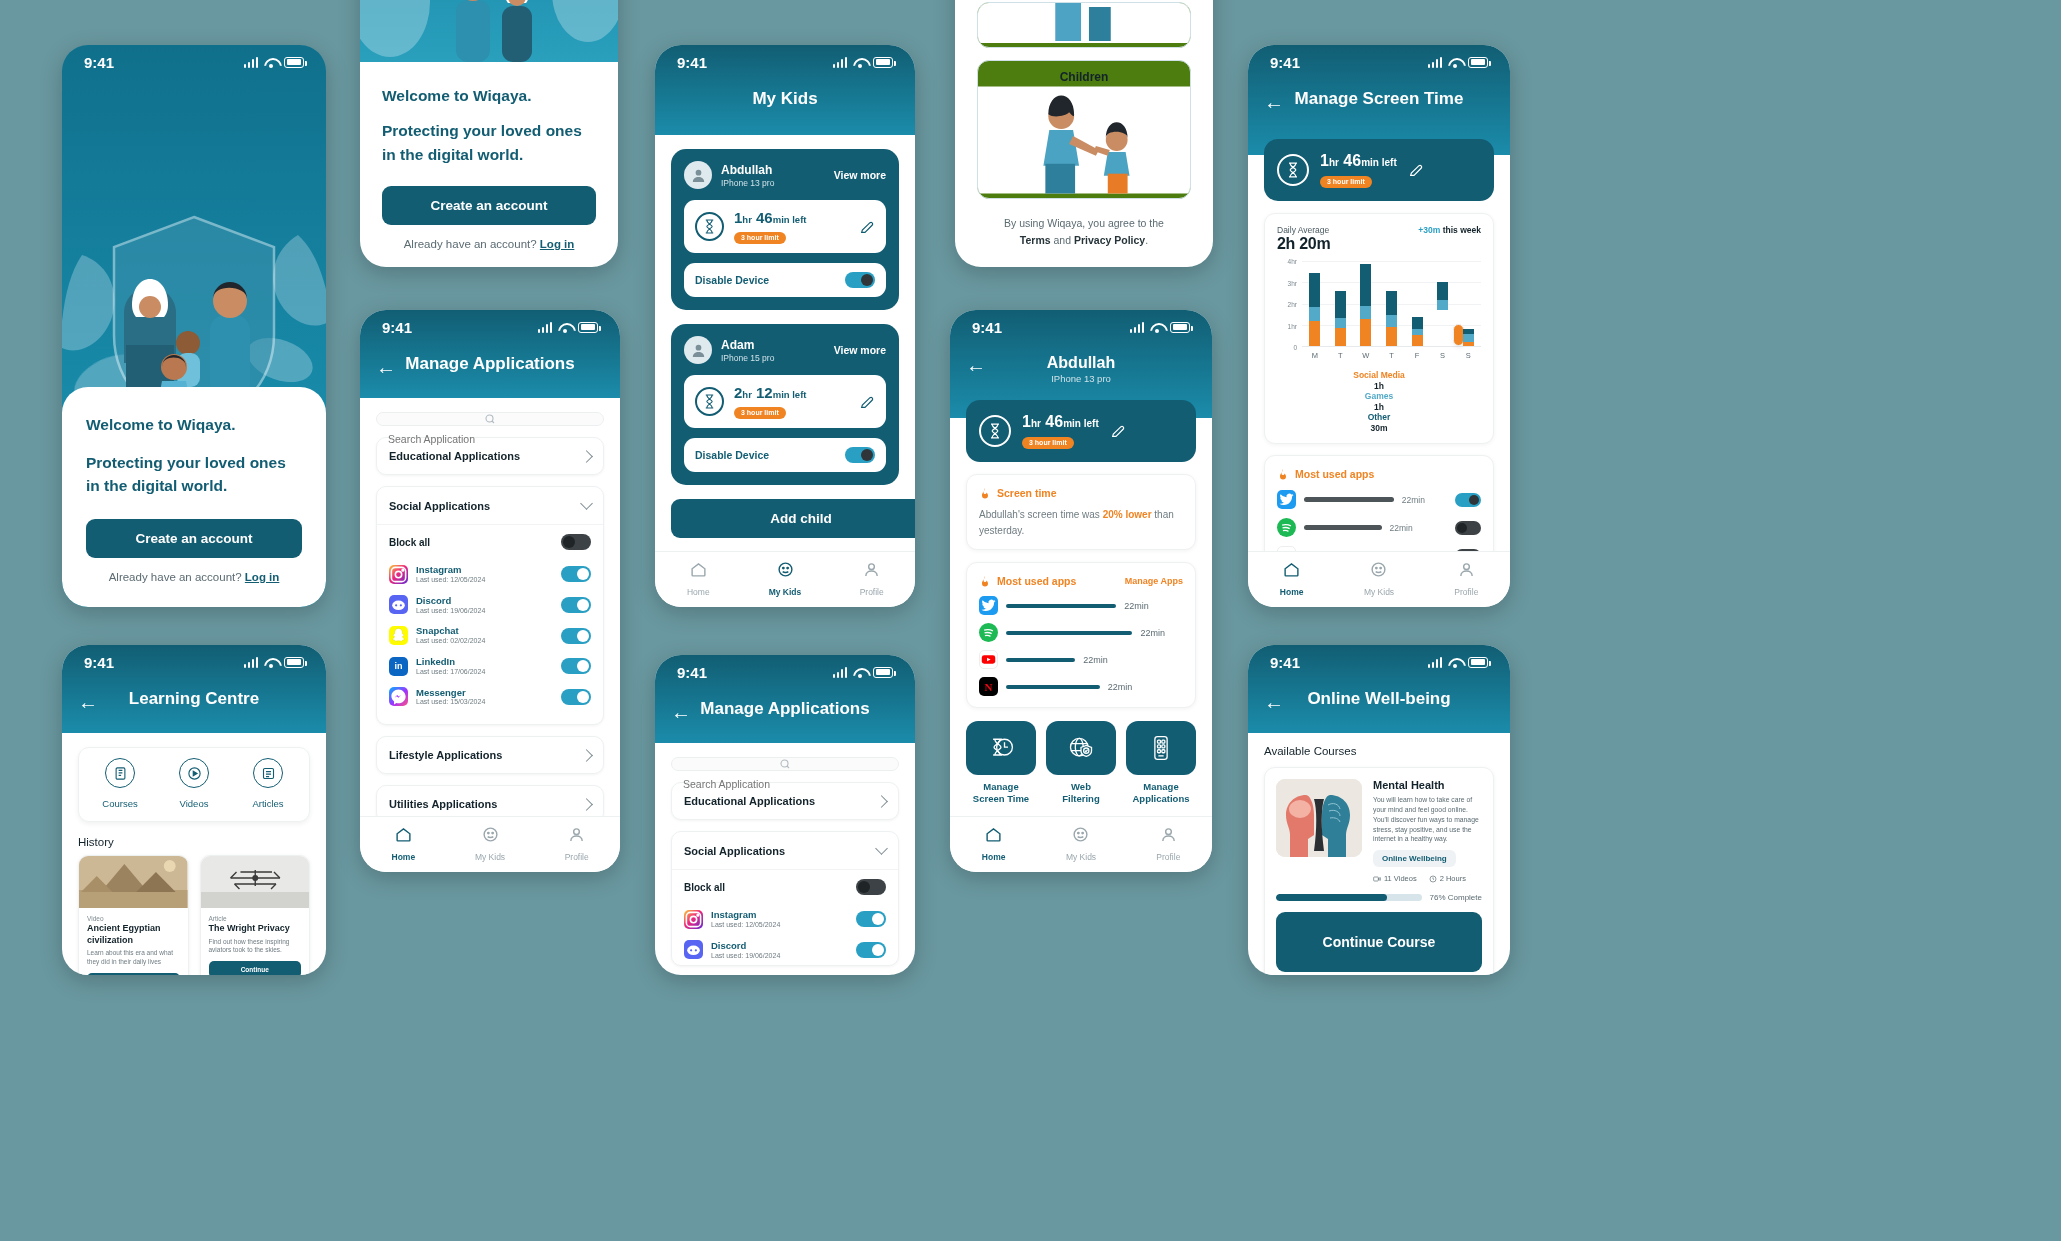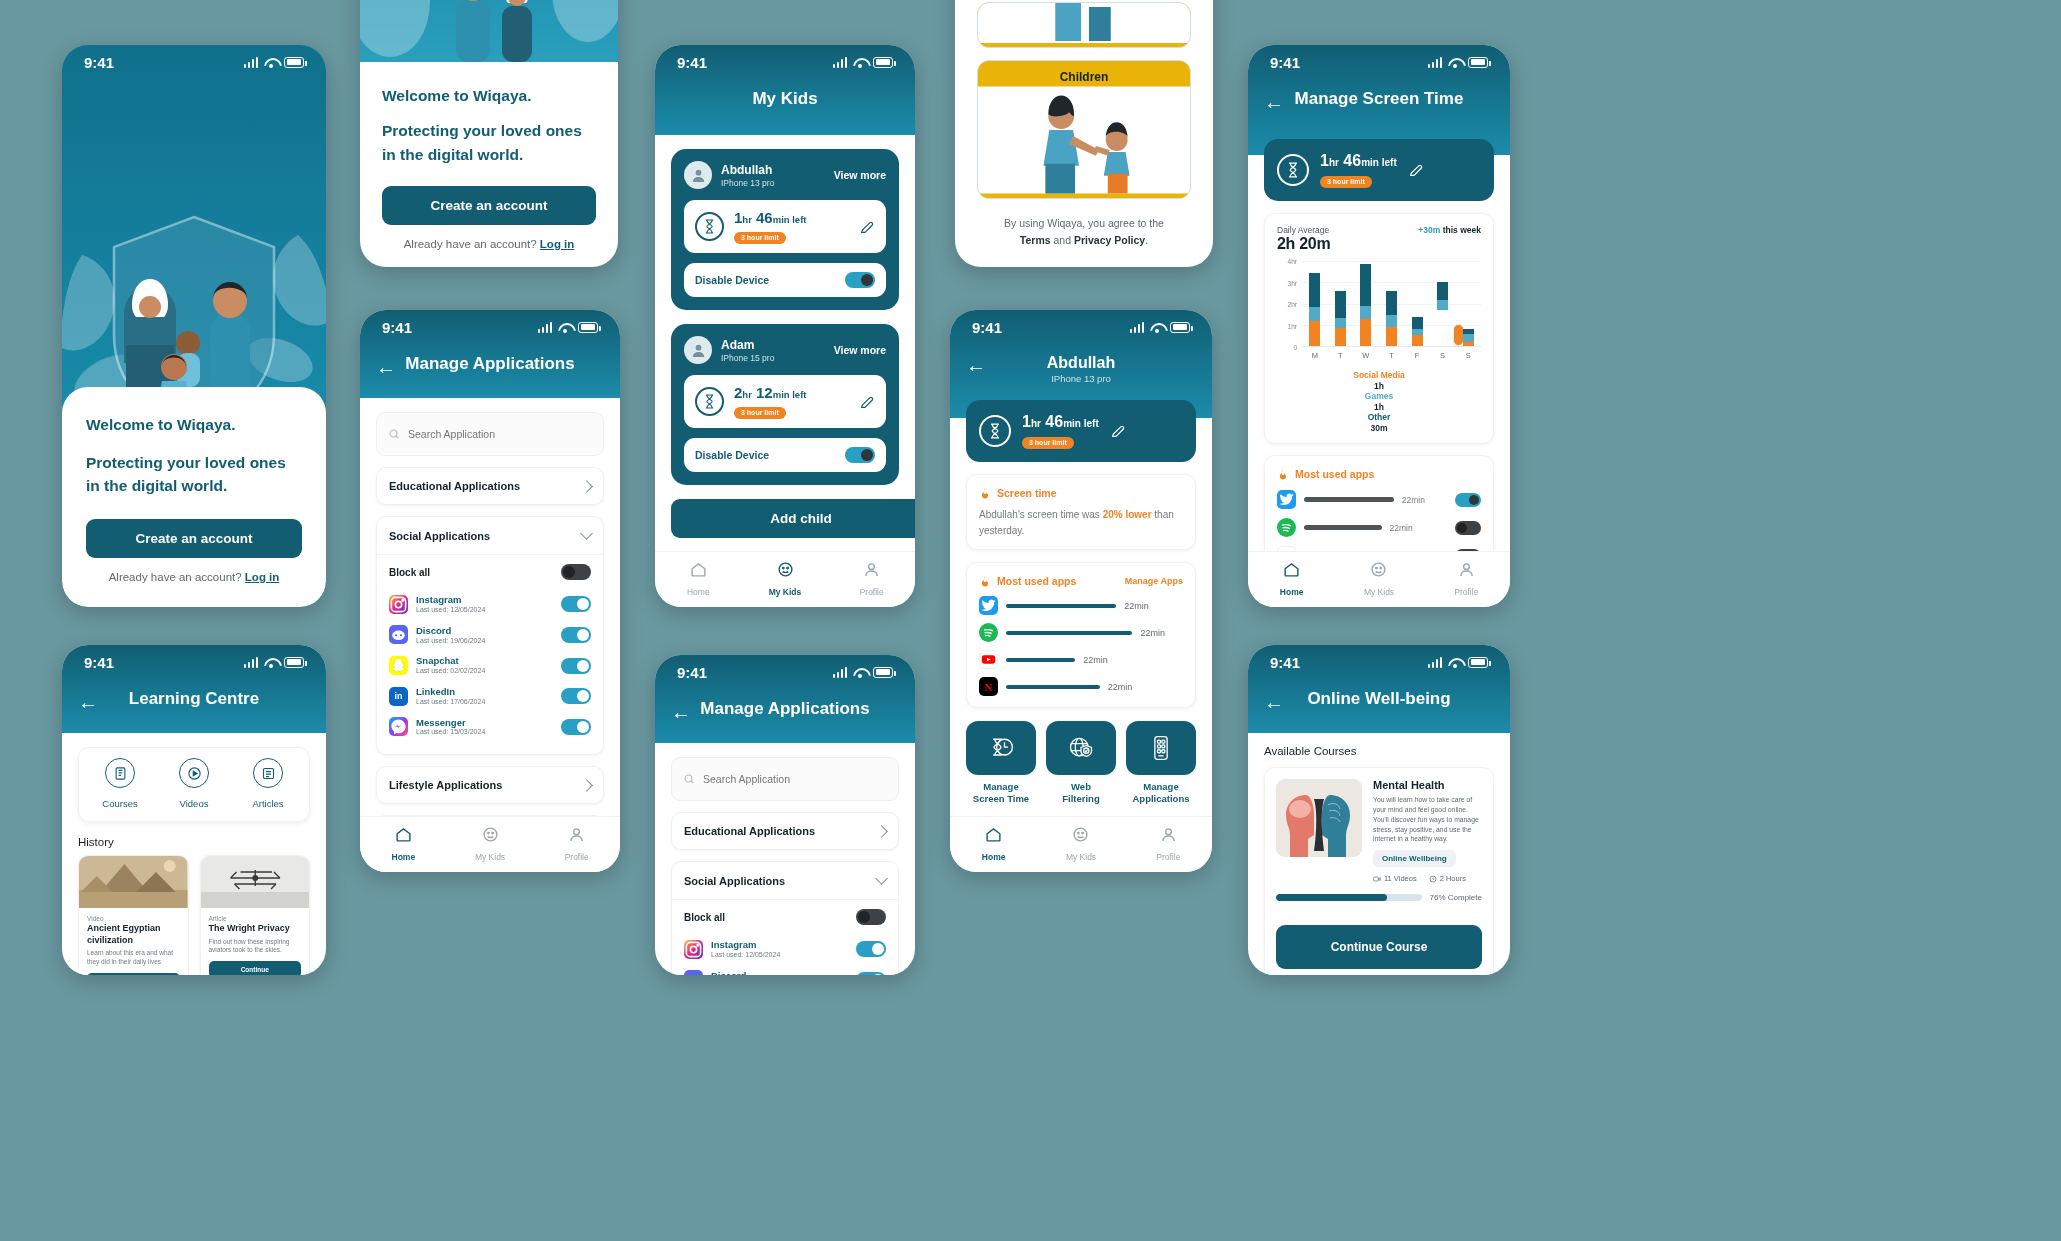--- a/index.html
+++ b/index.html
@@ -94,22 +94,22 @@
   .btn-add { margin:4px 16px 0; }
   .tabbar { position:absolute; left:0; right:0; bottom:0; height:56px; background:#fff;
      border-top:1px solid #eef1f2; display:flex; align-items:center; border-radius:0 0 26px 26px;}
   .tab { flex:1; text-align:center; color:#9aa7ad; cursor:pointer; }
   .tab svg { width:17px; height:17px; display:block; margin:0 auto 3px; }
   .tab span { font-size:8.5px; }
   .tab.active { color:#135d73; font-weight:bold; }
 
   
   #p4 { left:360px; top:310px; width:260px; height:562px; }
-  .search { margin:14px 16px 0; background:#fbfbfb; border:1px solid #eceff0; border-radius:9px;
-     height:44px; display:flex; align-items:center; gap:8px; padding:0 11px; }
+  .search { margin:14px 16px 0; background:#fbfbfb; border:1px solid #eceff0; border-radius:15px;
+     height:14px; display:flex; align-items:center; gap:8px; padding:0 11px;flex-direction:column; }
   .search svg { width:12px; height:12px; color:#b2bcc1; flex:0 0 auto;}
   .search input { border:none; outline:none; background:transparent; font-size:10.5px;
      color:#9aa4a9; width:100%; font-family:inherit; }
   .cat { margin:11px 16px 0; background:#fff; border:1px solid #eef1f2; border-radius:10px;
      box-shadow:0 1px 3px rgba(0,0,0,.05); }
   .cat-hd { display:flex; align-items:center; padding:12px 12px; cursor:pointer;}
   .cat-hd span { font-size:11px; font-weight:bold; color:#13232b; }
   .chev { margin-left:auto; width:9px; height:9px; border-right:1.8px solid #7f8d93;
      border-bottom:1.8px solid #7f8d93; }
   .chev.r { transform:rotate(-45deg); } .chev.d { transform:rotate(45deg); margin-bottom:4px;}
@@ -143,21 +143,21 @@
   .hdesc { font-size:6.5px; color:#6f7c82; line-height:1.35; margin-top:3px;}
   .hbtn { margin-top:6px; background:#135d73; color:#fff; border-radius:5px; font-size:6.5px;
      font-weight:bold; text-align:center; padding:5px 2px; }
 
   
   #p6 { left:655px; top:655px; width:260px; height:320px; }
 
   
   #p7 { left:955px; top:-68px; width:258px; height:335px; }
   .child-card { margin:12px 22px 0; border:1.6px solid #cfe0e6; border-radius:12px;
-     overflow:hidden; background:#eab308; }
+     overflow:hidden; background:#4d7c0f; }
   .child-lbl { text-align:center; font-size:12px; font-weight:bold; color:#13232b; padding:9px 0 2px;}
   .consent { text-align:center; font-size:10.5px; color:#5b6b72; line-height:1.6; padding:16px 26px 0;}
   .consent b { color:#26343a; }
 
   
   #p8 { left:950px; top:310px; width:262px; height:562px; }
   .hdr2 .t1 { font-size:16px; font-weight:bold; }
   .hdr2 .t2 { font-size:9.5px; color:#cfe2e8; font-weight:normal; margin-top:1px;}
   .big-time { margin:0 16px; background:#135d73; border-radius:14px; padding:13px 13px;}
   .bt-inner { display:flex; align-items:center; gap:11px; }
@@ -229,21 +229,21 @@
   .cdesc { font-size:6.8px; color:#5b6b72; line-height:1.45; margin-top:4px; }
   .ctag { display:inline-block; background:#eef2f4; color:#135d73; font-size:8px; font-weight:bold;
      border-radius:6px; padding:4px 9px; margin-top:6px; }
   .cmeta { display:flex; gap:12px; margin-top:7px; font-size:7.5px; color:#5b6b72; align-items:center;}
   .cmeta span { display:flex; align-items:center; gap:3px; }
   .cmeta svg { width:8px; height:8px; }
   .prog-wrap { display:flex; align-items:center; gap:8px; margin-top:10px; }
   .prog { flex:1; height:7px; border-radius:5px; background:#d7e4e9; overflow:hidden; }
   .prog i { display:block; height:100%; background:#135d73; border-radius:5px; }
   .prog-t { font-size:8px; color:#5b6b72; }
-  .btn-cont { margin-top:23px; padding:15px; font-size:12px; }
+  .btn-cont { margin-top:10px; padding:22px; font-size:14px; }
   .btn-quiz { margin-top:8px; background:#fff; color:#135d73; border:1.6px solid #135d73;
      border-radius:9px; padding:9px; font-size:11.5px; font-weight:bold; text-align:center; cursor:pointer;}
   .avail { margin:12px 16px 0; font-size:11.5px; font-weight:normal; color:#13232b; }
 </style>
 </head>
 <body>
 
 <div class="canvas">
 
 <div class="phone" id="p1">

